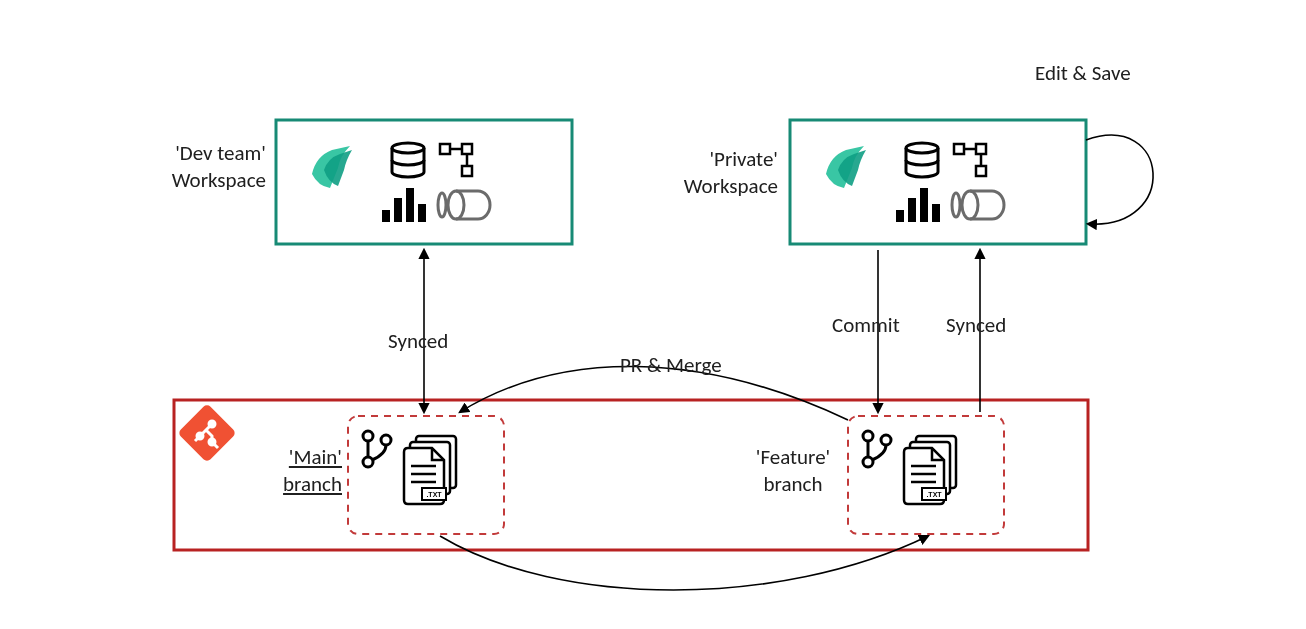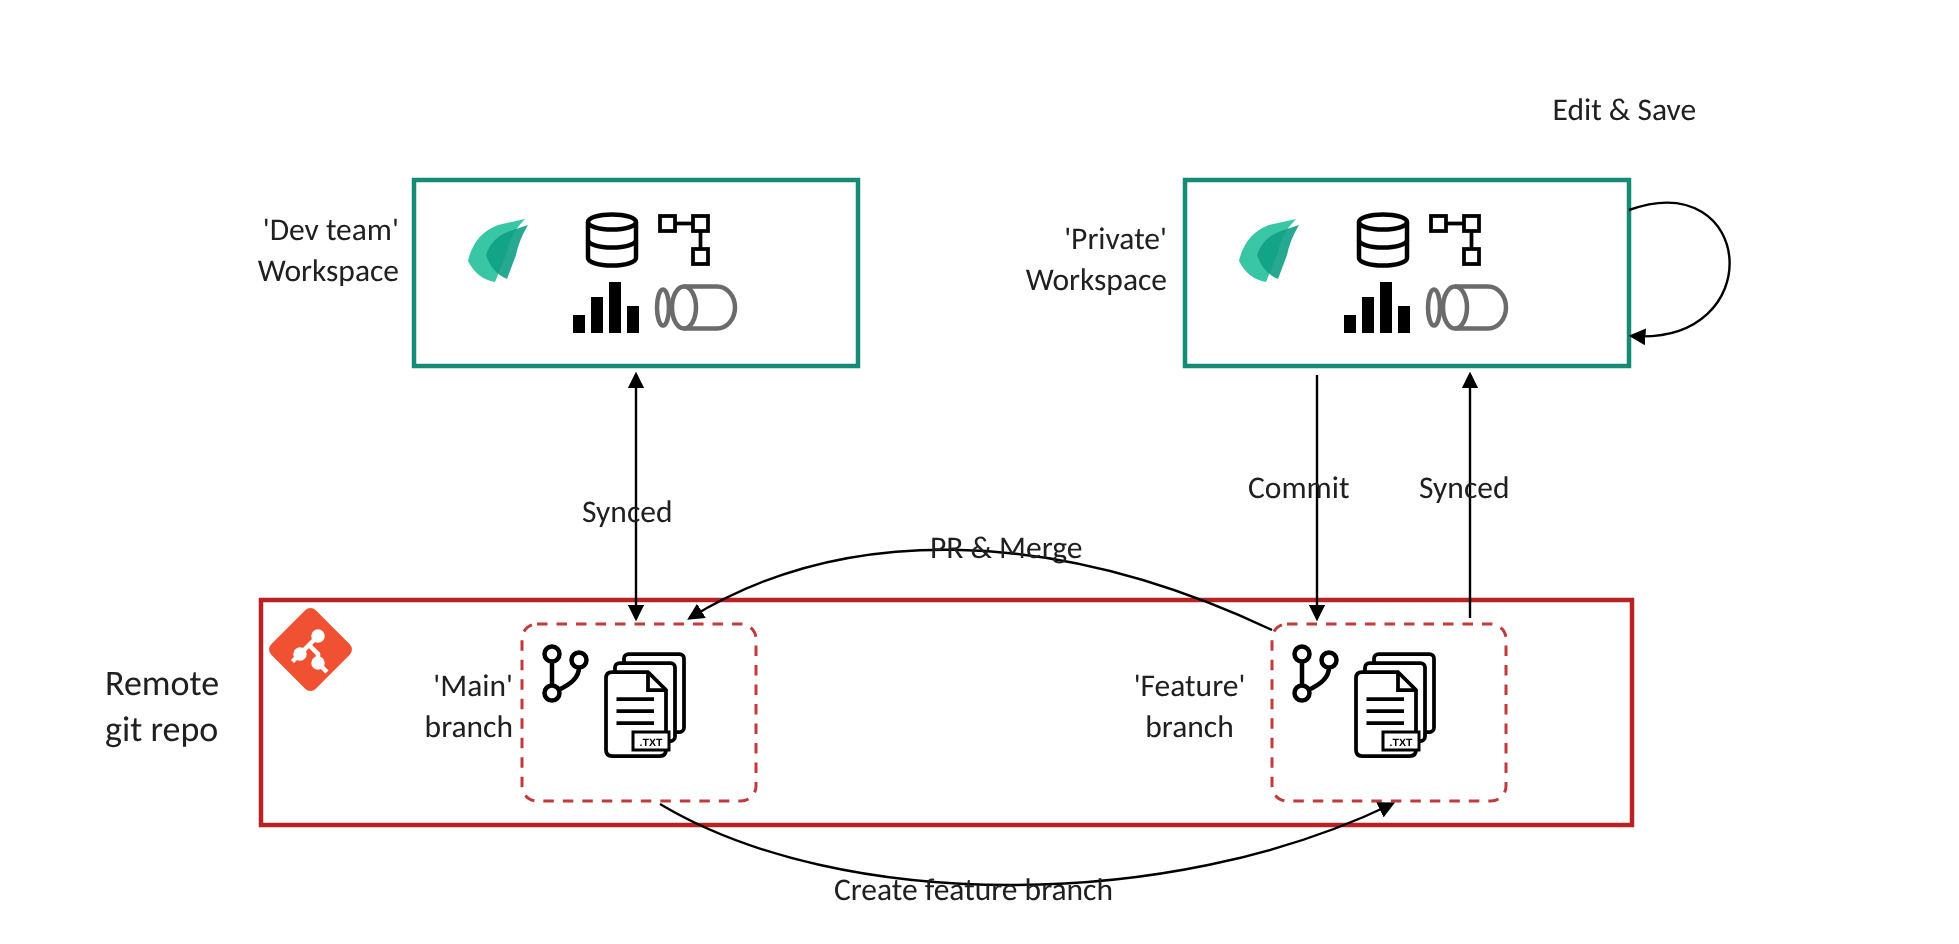--- a/index.html
+++ b/index.html
@@ -140,34 +140,31 @@
 
     <path d="M 1086 140 C 1170 110, 1180 230, 1088 224" stroke="#000" stroke-width="1.6" fill="none" marker-end="url(#ah)"></path>
   </svg>
 
   <div class="abs label lh" style="left:116px; top:140px; width:150px; text-align:right;">'Dev team'
 Workspace</div>
 
   <div class="abs label lh" style="left:648px; top:146px; width:130px; text-align:right;">'Private'
 Workspace</div>
 
-  <div class="abs label lh" style="left:70px; top:440px; font-size:24px;">Remote
-git repo</div>
 
-  <div class="abs label lh" style="left:258px; top:444px; width:84px; text-align:right;">'Main'
+  <div class="abs label lh" style="left:258px; top:444px; width:84px; text-align:right;text-decoration:underline;">'Main'
 branch</div>
 
   <div class="abs label lh" style="left:744px; top:444px; width:98px; text-align:center;">'Feature'
 branch</div>
 
   <div class="abs label" style="left:388px; top:328px;">Synced</div>
 
   <div class="abs label" style="left:620px; top:352px;">PR &amp; Merge</div>
 
   <div class="abs label" style="left:832px; top:312px;">Commit</div>
 
   <div class="abs label" style="left:946px; top:312px;">Synced</div>
 
   <div class="abs label" style="left:1008px; top:60px;margin-left:27px;">Edit &amp; Save</div>
 
-  <div class="abs label" style="left:556px; top:580px;">Create feature branch</div>
 
 </div>
 
 </body></html>

